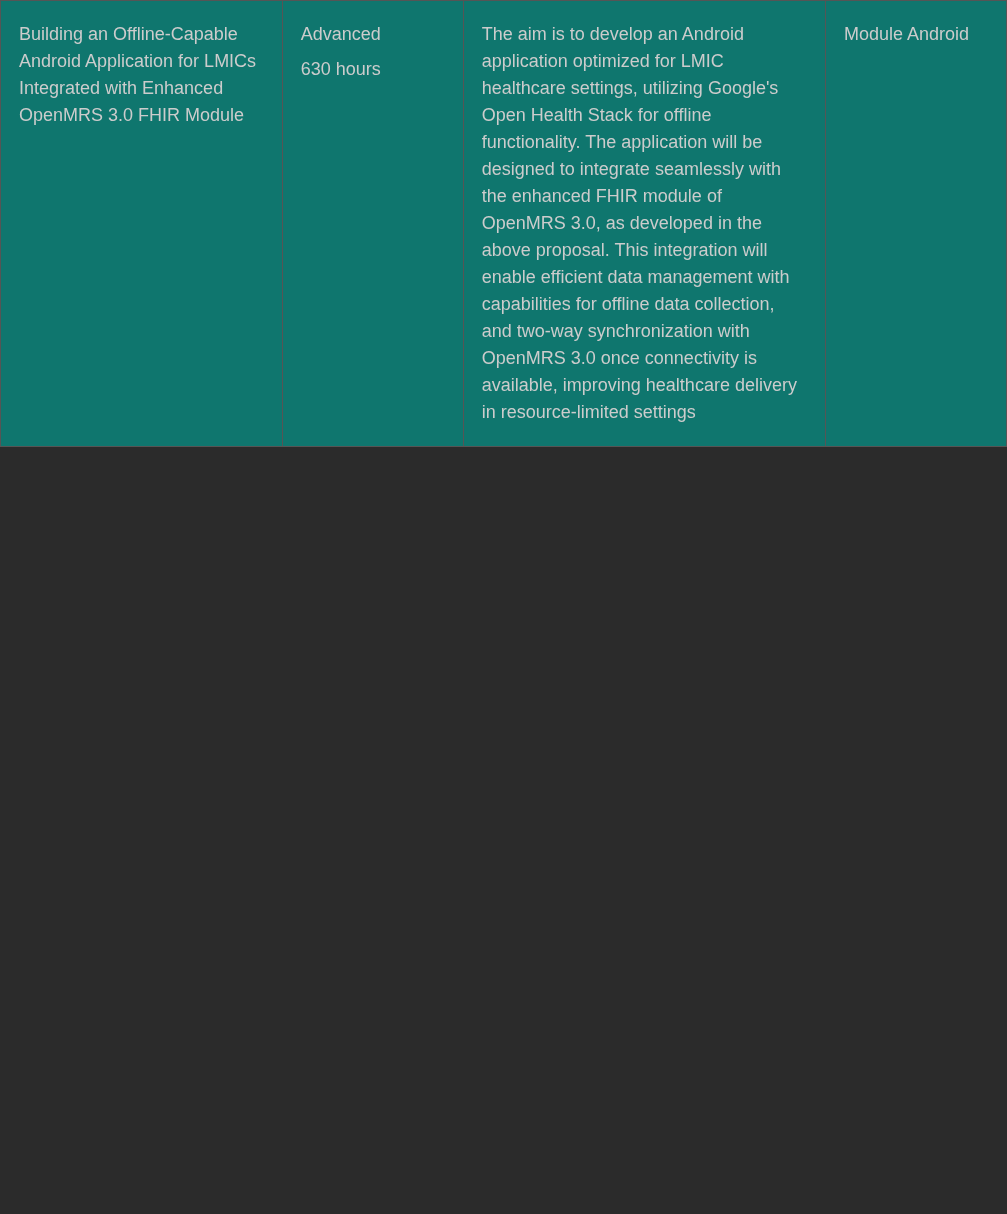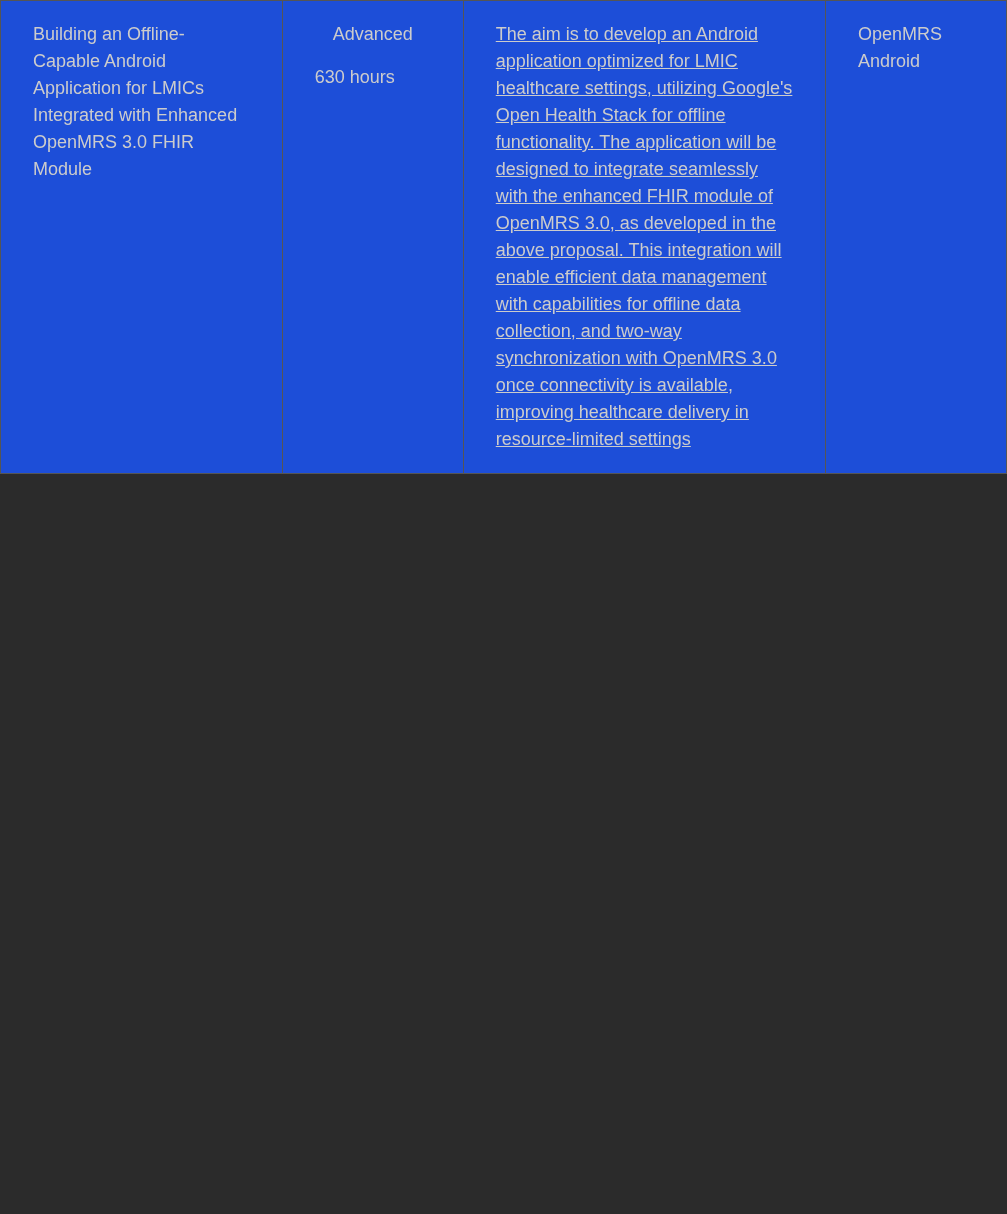--- a/index.html
+++ b/index.html
@@ -17,59 +17,58 @@
     }
 
     .table-container {
       width: 100%;
       border-collapse: collapse;
       table-layout: fixed;
     }
 
     .table-container td {
       border: 1px solid #555555;
-      padding: 20px 32px;
+      padding: 20px 18px;
       vertical-align: top;
       font-size: 18px;
       line-height: 1.5;
       color: #cccccc;
-      background-color: #1d4ed8;
+      background-color: #0f766e;
     }
 
     .col-title {
       width: 28%;
     }
 
     .col-level {
       width: 18%;
     }
 
     .col-description {
       width: 36%;
-      text-decoration: underline;
     }
 
     .col-tech {
       width: 18%;
     }
   </style>
 </head>
 <body>
 
 <table class="table-container">
   <tbody>
     <tr>
       <td class="col-title">
         <span>Building an Offline-Capable Android Application for LMICs Integrated with Enhanced OpenMRS 3.0 FHIR Module</span>
       </td>
       <td class="col-level">
-        <div style="margin-bottom: 16px; text-align: center;">Advanced</div>
+        <div style="margin-bottom: 8px;">Advanced</div>
         <div>630 hours</div>
       </td>
       <td class="col-description">
         <span>The aim is to develop an Android application optimized for LMIC healthcare settings, utilizing Google's Open Health Stack for offline functionality. The application will be designed to integrate seamlessly with the enhanced FHIR module of OpenMRS 3.0, as developed in the above proposal. This integration will enable efficient data management with capabilities for offline data collection, and two-way synchronization with OpenMRS 3.0 once connectivity is available, improving healthcare delivery in resource-limited settings</span>
       </td>
       <td class="col-tech">
-        <span>OpenMRS Android</span>
+        <span>Module Android</span>
       </td>
     </tr>
   </tbody>
 </table>
 
 </body></html>

